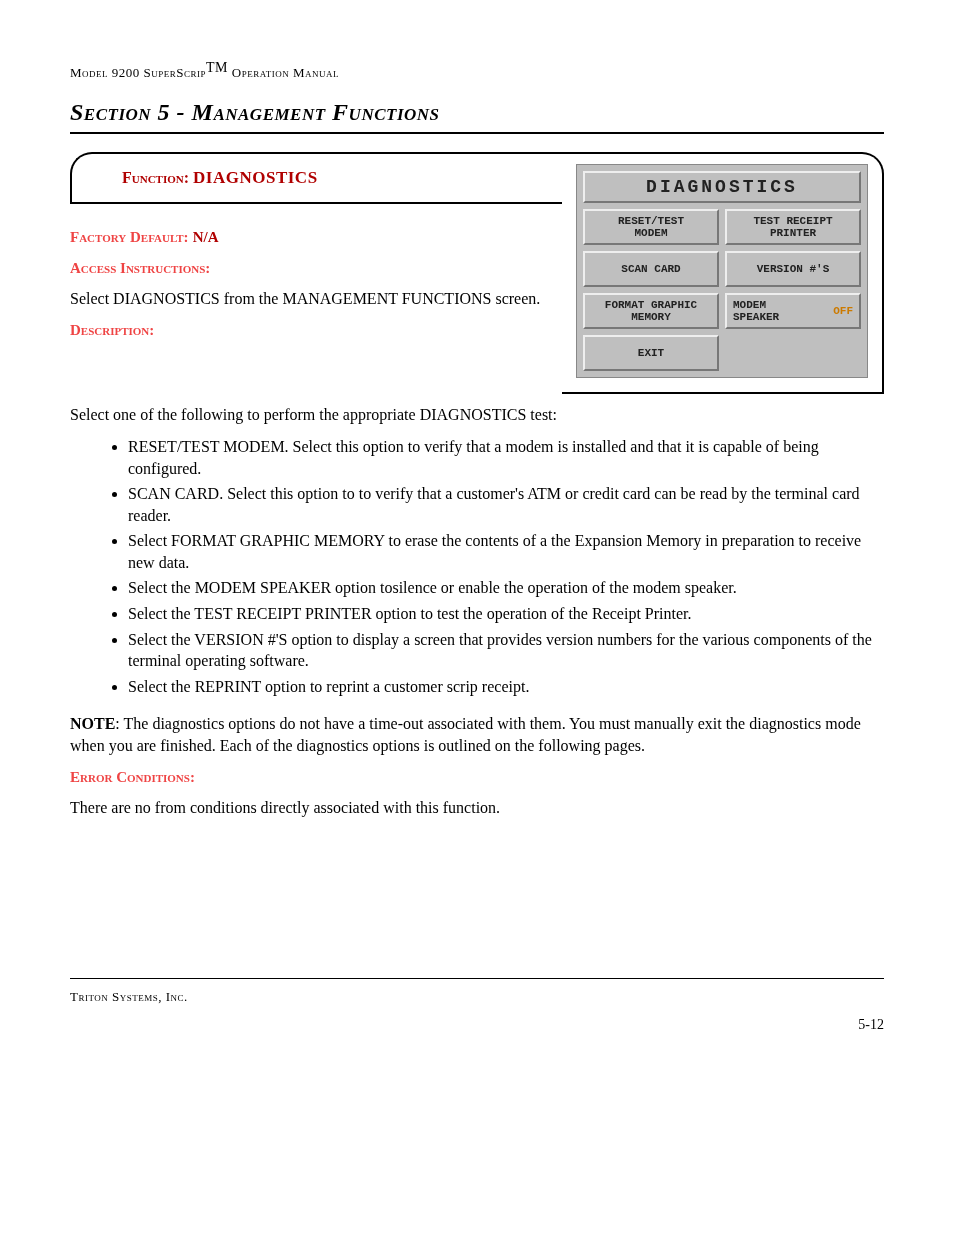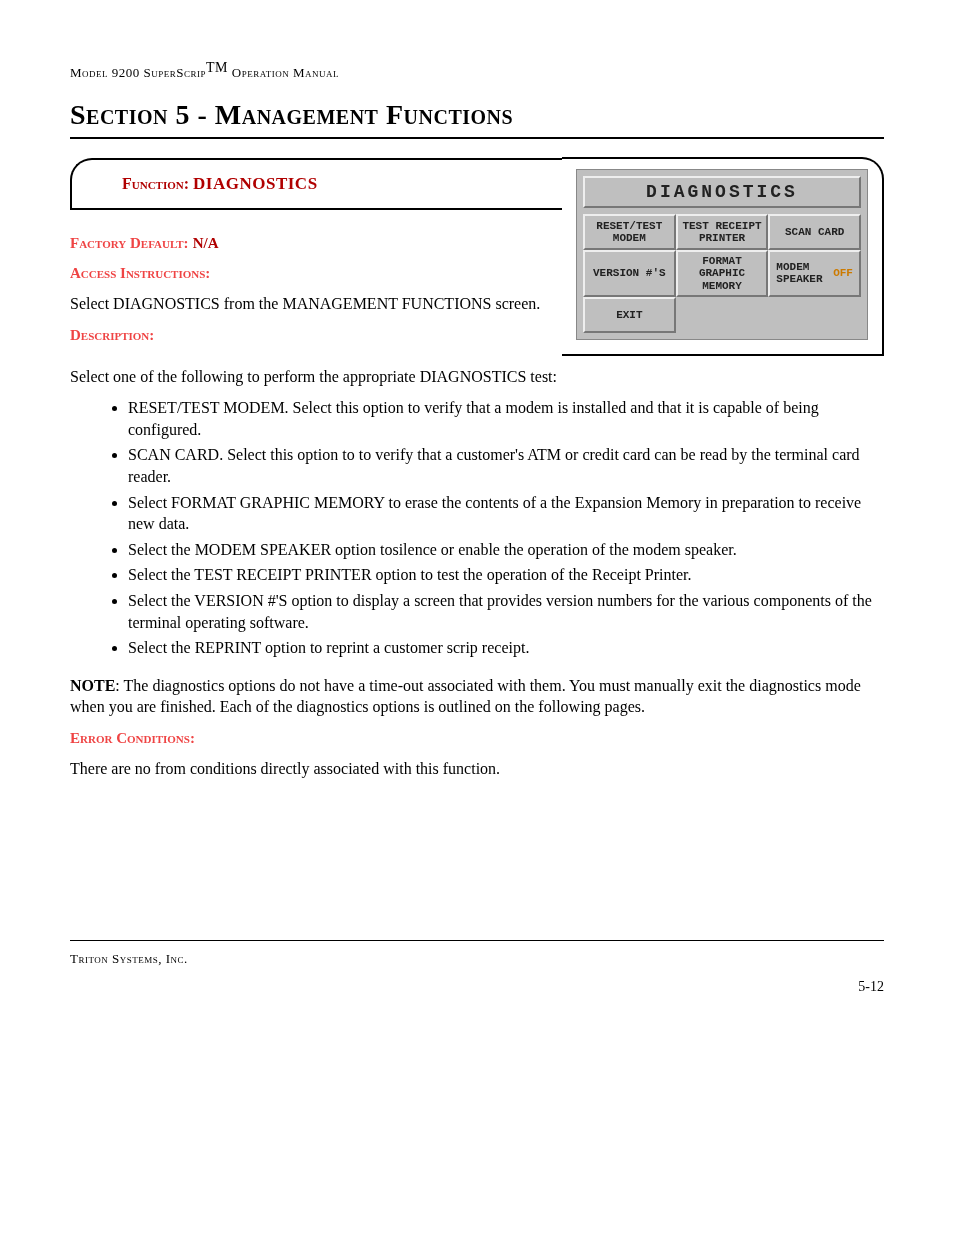--- a/index.html
+++ b/index.html
@@ -13,30 +13,31 @@
     box-sizing: border-box;
   }
   .running-header {
     font-size: 13px;
     letter-spacing: 0.5px;
     margin-bottom: 18px;
   }
   .sc { font-variant: small-caps; }
   .tm { font-size: 14px; vertical-align: super; }
   h1.section-title {
-    font-size: 28px;
+    font-size: 24px;
     font-weight: bold;
     margin: 10px 0 6px 0;
     font-variant: small-caps;
     letter-spacing: 0.5px;
+    font-style: italic;
   }
   hr.rule { border: none; border-top: 2px solid #000; margin: 4px 0 18px 0; }
   hr.thin { border: none; border-top: 1px solid #000; margin: 30px 0 10px 0; }
 
-  .top-block { display: flex; align-items: center; margin-top: 16px; }
+  .top-block { display: flex; align-items: flex-start; margin-top: 16px; }
   .left-col { flex: 1; padding-right: 15px; }
 
   
   .func-banner {
     border: 2px solid #000;
     border-top-left-radius: 22px;
     border-right: none;
     padding: 14px 20px 14px 50px;
     margin-bottom: 22px;
     margin-right: -15px;
@@ -80,21 +81,21 @@
     border-right: 2px solid #777;
     border-bottom: 2px solid #777;
     text-align: center;
     font-weight: bold;
     font-size: 18px;
     letter-spacing: 3px;
     padding: 4px 0;
     margin-bottom: 6px;
     color:#222;
   }
-  .btn-grid { display: grid; grid-template-columns: 1fr 1fr 1fr; }
+  .btn-grid { display: grid; grid-template-columns: 1fr 1fr; gap: 6px; }
   .scr-btn {
     background:#bfbfbf;
     border-top: 2px solid #eee;
     border-left: 2px solid #eee;
     border-right: 2px solid #777;
     border-bottom: 2px solid #777;
     font-size: 11px;
     font-weight: bold;
     text-align: center;
     padding: 3px 2px;

